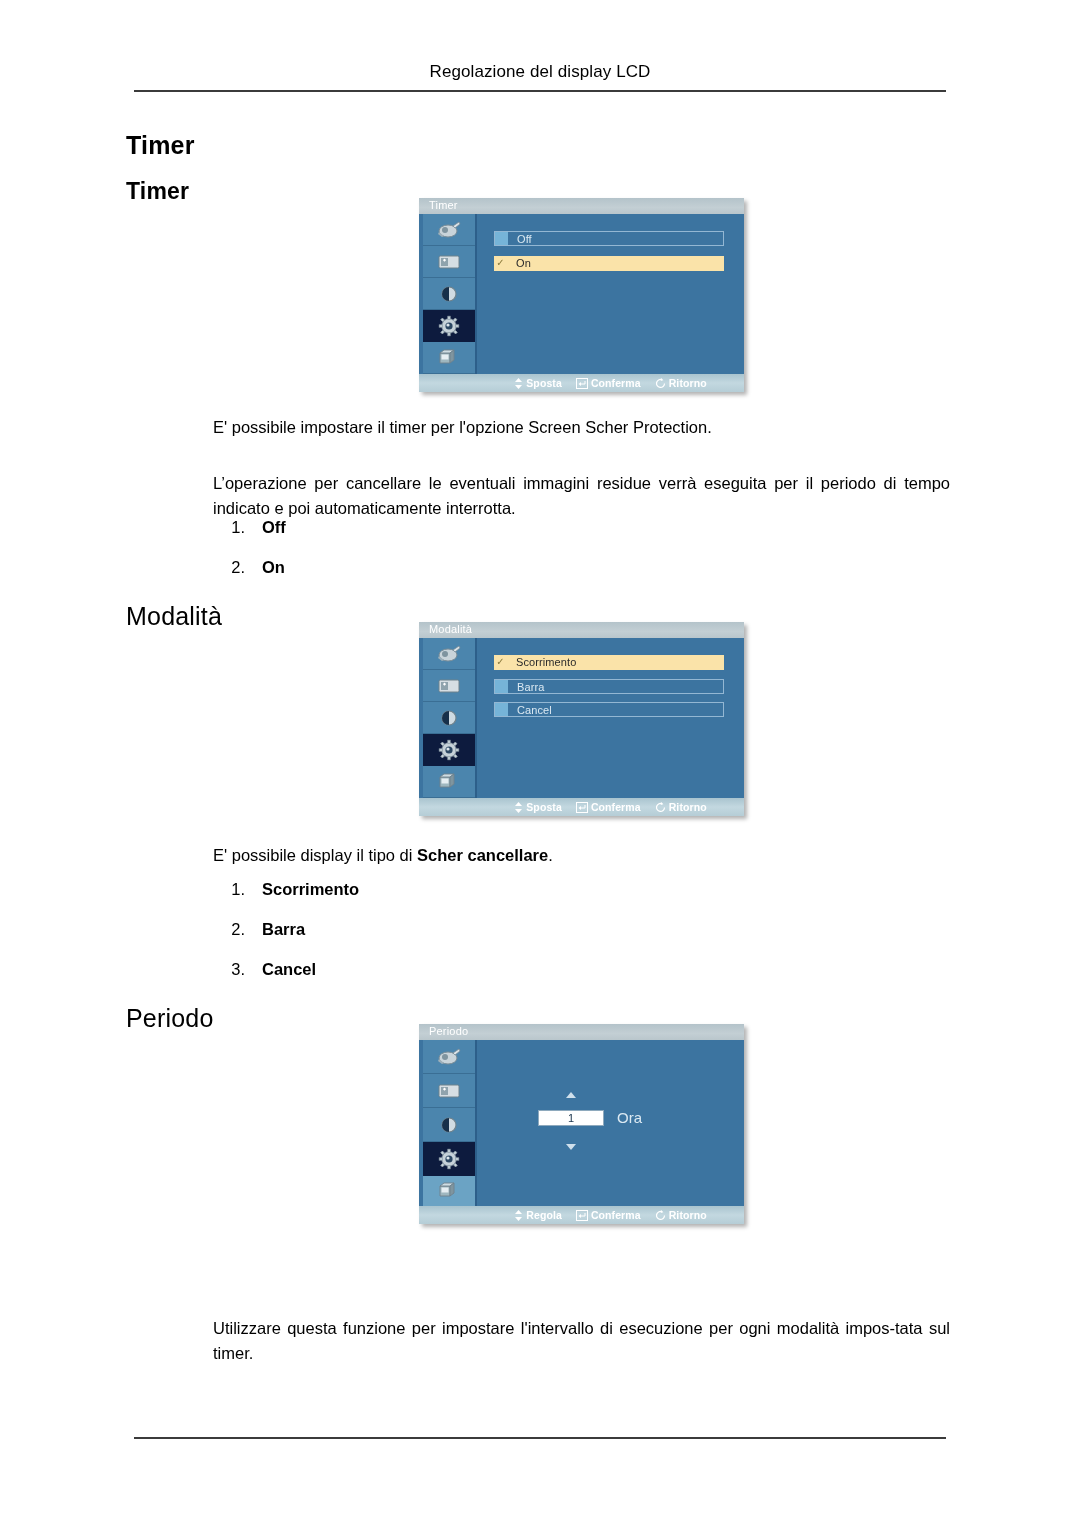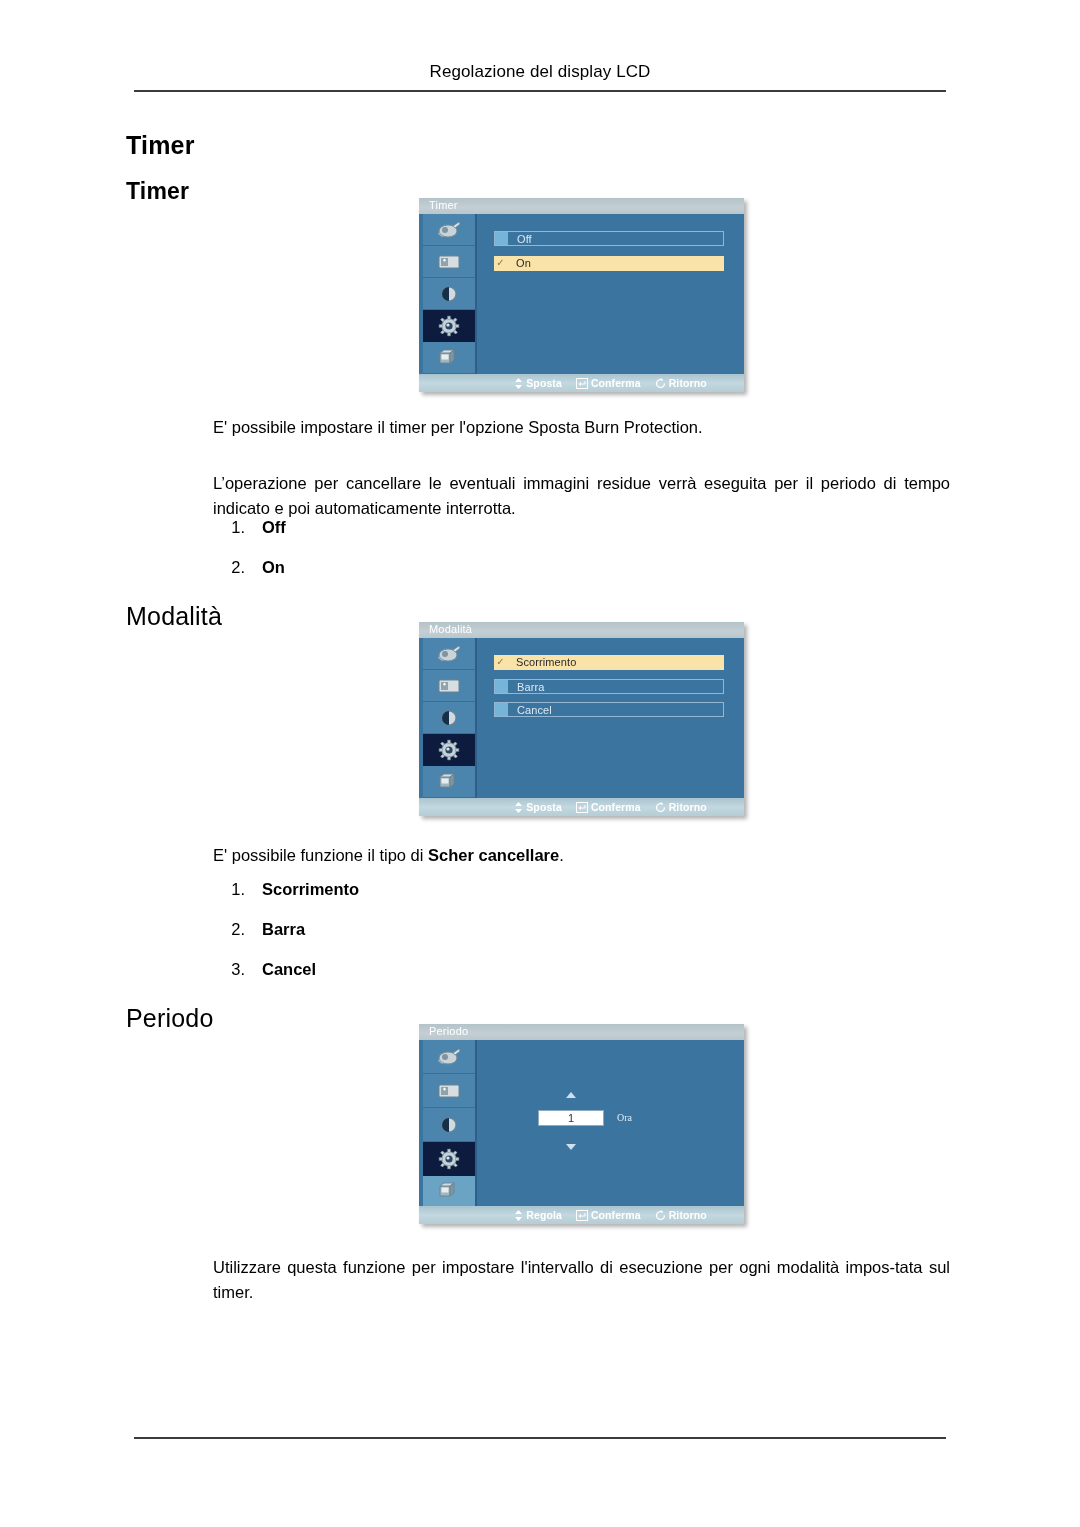--- a/index.html
+++ b/index.html
@@ -258,24 +258,24 @@
     font-size: 11px;
     line-height: 14px;
     text-align: center;
     color: #17314a;
     font-family: "Liberation Sans", sans-serif;
   }
   .spin-unit {
     position: absolute;
     left: 86px;
     top: 19px;
-    font-size: 10px;
+    font-size: 15px;
     line-height: 14px;
     color: #dbe9f2;
-    font-family: Liberation Serif, serif;
+    font-family: Liberation Sans, sans-serif;
   }
 
   
   .osd-foot {
     position: absolute;
     left: 0;
     bottom: 0;
     width: 100%;
     height: 18px;
     background: #bcd4dd;
@@ -398,21 +398,21 @@
           <svg width="11" height="11" viewBox="0 0 11 11">
               <path d="M9.5 5.5 a4 4 0 1 1 -2.6 -3.8" fill="none" stroke="#fff" stroke-width="1.2"></path>
               <path d="M6.2 0 L8.4 2.2 L5.6 3 Z" fill="#fff"></path>
             </svg>
           <span>Ritorno</span>
         </span>
       </div>
     </div>
   </div>
 
-  <div class="para" style="top:415px; width:730px;">E' possibile impostare il timer per l'opzione Sposta Burn Protection.</div>
+  <div class="para" style="top:415px; width:730px;">E' possibile impostare il timer per l'opzione Screen Scher Protection.</div>
   <div class="para justify" style="top:461px; width:737px;margin-top:10px;">L’operazione per cancellare le eventuali immagini residue verrà eseguita per il periodo di tempo indicato e poi automaticamente interrotta.</div>
 
   <div class="num-list" style="top:518px;">
     <div class="num-row">
       <span class="num-idx">1.</span>
       <span class="num-label">Off</span>
     </div>
     <div class="num-row">
       <span class="num-idx">2.</span>
       <span class="num-label">On</span>
@@ -513,21 +513,21 @@
               <path d="M9.5 5.5 a4 4 0 1 1 -2.6 -3.8" fill="none" stroke="#fff" stroke-width="1.2"></path>
               <path d="M6.2 0 L8.4 2.2 L5.6 3 Z" fill="#fff"></path>
             </svg>
           <span>Ritorno</span>
         </span>
       </div>
     </div>
   </div>
 
   <div class="para" style="top:843px; width:730px;">
-    <span>E' possibile funzione il tipo di </span><b>Scher cancellare</b><span>.</span>
+    <span>E' possibile display il tipo di </span><b>Scher cancellare</b><span>.</span>
   </div>
 
   <div class="num-list" style="top:880px;">
     <div class="num-row">
       <span class="num-idx">1.</span>
       <span class="num-label">Scorrimento</span>
     </div>
     <div class="num-row">
       <span class="num-idx">2.</span>
       <span class="num-label">Barra</span>
@@ -625,16 +625,16 @@
           <svg width="11" height="11" viewBox="0 0 11 11">
               <path d="M9.5 5.5 a4 4 0 1 1 -2.6 -3.8" fill="none" stroke="#fff" stroke-width="1.2"></path>
               <path d="M6.2 0 L8.4 2.2 L5.6 3 Z" fill="#fff"></path>
             </svg>
           <span>Ritorno</span>
         </span>
       </div>
     </div>
   </div>
 
-  <div class="para justify" style="top:1255px; width:737px;">Utilizzare questa funzione per impostare l'intervallo di esecuzione per ogni modalità impos-tata sul timer.</div>
+  <div class="para justify" style="top:1316px; width:737px;">Utilizzare questa funzione per impostare l'intervallo di esecuzione per ogni modalità impos-tata sul timer.</div>
 
   <div class="footer-rule"></div>
 </div>
 
 </body></html>

